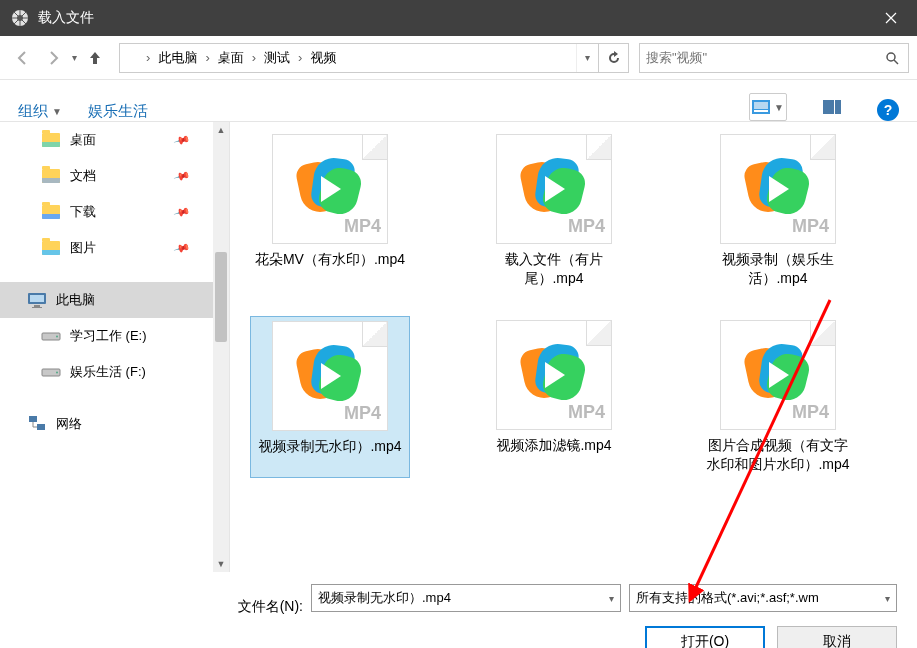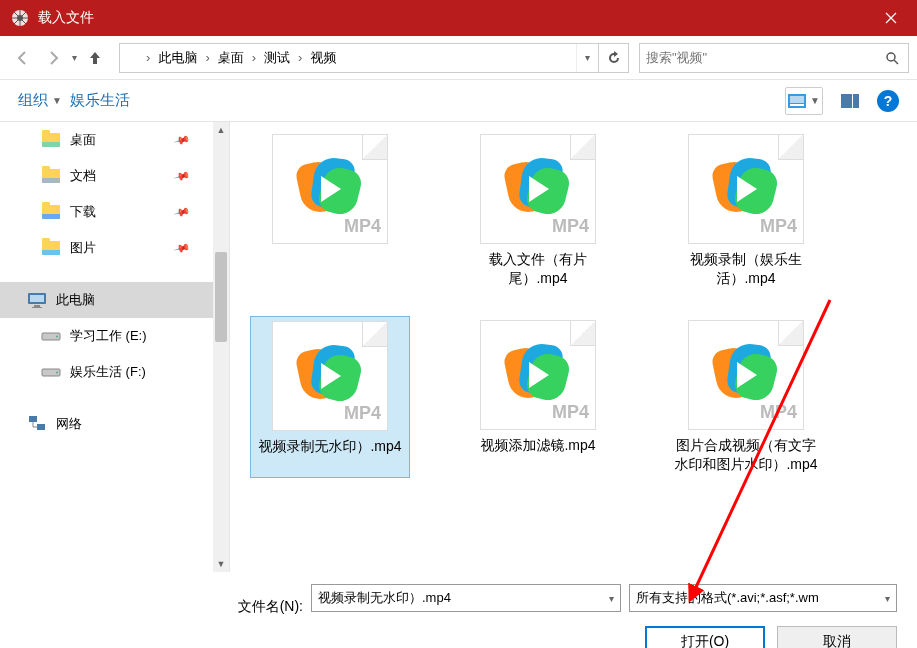--- a/index.html
+++ b/index.html
@@ -1,37 +1,37 @@
 <!DOCTYPE html>
 <html><head>
 <meta charset="utf-8">
 <style>
 * { box-sizing: border-box; margin: 0; padding: 0; }
 body { font-family: "Microsoft YaHei", "Segoe UI", sans-serif; font-size: 13px; background: #fff; width: 917px; height: 648px; overflow: hidden; position: relative; }
 
-.titlebar { background: #b91c1c; color: #fff; height: 36px; display: flex; align-items: center; padding: 0 4px 0 10px; }
+.titlebar { background: #404040; color: #fff; height: 36px; display: flex; align-items: center; padding: 0 4px 0 10px; }
 .titlebar .app-icon { width: 20px; height: 20px; margin-right: 8px; display:flex; align-items:center; justify-content:center; }
 .titlebar .title { flex: 1; font-size: 14px; }
 .titlebar .close { width: 45px; height: 36px; display: flex; align-items: center; justify-content: center; font-size: 16px; cursor: pointer; }
 
 .navbar { height: 44px; display: flex; align-items: center; padding: 4px 8px; border-bottom: 1px solid #e5e5e5; gap: 4px; }
 .navbtn { width: 28px; height: 28px; display: flex; align-items: center; justify-content: center; color: #999; cursor: pointer; }
 .navbtn.enabled { color: #333; }
 .breadcrumb-box { flex: 1; border: 1px solid #ccc; height: 30px; display: flex; align-items: center; margin: 0 6px; }
 .breadcrumb { flex: 1; display: flex; align-items: center; padding: 0 4px; overflow: hidden; }
 .bc-dropdown { width: 22px; display:flex; align-items:center; justify-content:center; border-left:1px solid #eee; height:100%; }
 .bc-item { display: flex; align-items: center; padding: 0 6px; height: 100%; cursor: pointer; white-space: nowrap; }
 .bc-sep { color: #666; padding: 0 2px; }
 .bc-folder-icon { width:18px; height:18px; margin-right:2px; }
 .refresh { width: 30px; border-left: 1px solid #ccc; height: 100%; display: flex; align-items: center; justify-content: center; }
 .searchbox { width: 270px; border: 1px solid #ccc; height: 30px; display: flex; align-items: center; padding: 0 6px; }
 .searchbox input { border: none; outline: none; flex: 1; font-size: 13px; color: #555; }
 .searchbox .sicon { width: 20px; color: #555; display:flex; align-items:center; justify-content:center; }
 
-.toolbar { height: 42px; display: flex; align-items: center; padding: 0 18px; border-bottom: 1px solid #e5e5e5; gap: 8px; color: #1a6fb5; }
+.toolbar { height: 42px; display: flex; align-items: flex-end; padding: 0 18px; border-bottom: 1px solid #e5e5e5; gap: 26px; color: #1a6fb5; }
 .toolbar .tbtn { display: flex; align-items: center; gap: 4px; cursor: pointer; font-size: 15px; }
 .toolbar .spacer { flex: 1; }
 .toolbar .iconbtn { width: 38px; height: 28px; display: flex; align-items:center; justify-content:center; cursor:pointer; border:1px solid transparent; }
 .toolbar .iconbtn.bordered { border:1px solid #ccc; border-radius:2px; }
 .toolbar .help { background:#0078d7; color:#fff; width:22px; height:22px; border-radius:50%; display:flex; align-items:center; justify-content:center; font-weight:bold; font-size:14px; }
 
 .body { display: flex; height: 450px; }
 .sidebar { width: 230px; border-right: 1px solid #e5e5e5; overflow-y: auto; position: relative; }
 .sidebar-scroll { position:absolute; right:0; top:0; width:16px; height:100%; background:#f0f0f0; }
 .sidebar-scroll .up, .sidebar-scroll .down { height:16px; display:flex; align-items:center; justify-content:center; font-size:9px; color:#666; }
@@ -39,21 +39,21 @@
 .sidebar-inner { padding-right:16px; }
 .tree-item { display:flex; align-items:center; height:36px; padding-left:40px; cursor:pointer; position:relative; }
 .tree-item.level0 { padding-left:26px; }
 .tree-item .pin { position:absolute; right:24px; color:#888; font-size:11px; transform:rotate(30deg); }
 .tree-item .ticon { width:22px; height:20px; margin-right:8px; display:flex; align-items:center; justify-content:center; }
 .tree-item.selected { background:#d8d8d8; }
 .folder-y { width:18px; height:14px; background:#ffd35a; border-radius:1px 1px 0 0; position:relative; }
 .folder-y::before { content:""; position:absolute; top:-3px; left:0; width:8px; height:3px; background:#ffd35a; border-radius:1px 1px 0 0; }
 .folder-strip { position:absolute; bottom:0; left:0; right:0; height:5px; border-radius:0 0 1px 1px; }
 
-.filegrid { flex:1; padding:8px 20px; overflow:auto; display:flex; flex-wrap:wrap; align-content:flex-start; gap:24px 48px; }
+.filegrid { flex:1; padding:8px 20px; overflow:auto; display:flex; flex-wrap:wrap; align-content:flex-start; gap:24px 64px; }
 .file { width:160px; display:flex; flex-direction:column; align-items:center; cursor:pointer; padding:4px; }
 .file.selected { background:#cde8f6; border:1px solid #7ab8e0; }
 .file .thumb { width:116px; height:110px; background:#fff; border:1px solid #ddd; position:relative; display:flex; align-items:center; justify-content:center; margin-bottom:6px; }
 .file .thumb::after { content:""; position:absolute; top:0; right:0; width:24px; height:24px; background:linear-gradient(135deg, transparent 50%, #f0f0f0 50%); border-left:1px solid #ddd; border-bottom:1px solid #ddd; }
 .file .thumb .fmt { position:absolute; bottom:6px; right:6px; color:#bbb; font-size:18px; font-weight:bold; }
 .file .fname { text-align:center; font-size:14px; line-height:1.35; }
 
 .play-icon { width:70px; height:70px; position:relative; }
 .play-icon .blob1 { position:absolute; width:40px; height:50px; background:#ff8c1a; border-radius:12px 20px 12px 20px; left:4px; top:8px; transform:rotate(-12deg); }
 .play-icon .blob2 { position:absolute; width:40px; height:50px; background:#1ea8e0; border-radius:20px 12px 20px 12px; left:18px; top:4px; transform:rotate(8deg); }
@@ -259,20 +259,21 @@
       <div class="file">
     <div class="thumb">
       <div class="play-icon">
         <div class="blob1"></div>
             <div class="blob2"></div>
             <div class="blob3"></div>
             <div class="tri"></div>
       </div>
       <div class="fmt">MP4</div>
     </div>
+    <div class="fname">花朵MV（有水印）.mp4</div>
       </div>
       <div class="file">
     <div class="thumb">
       <div class="play-icon">
         <div class="blob1"></div>
             <div class="blob2"></div>
             <div class="blob3"></div>
             <div class="tri"></div>
       </div>
       <div class="fmt">MP4</div>

